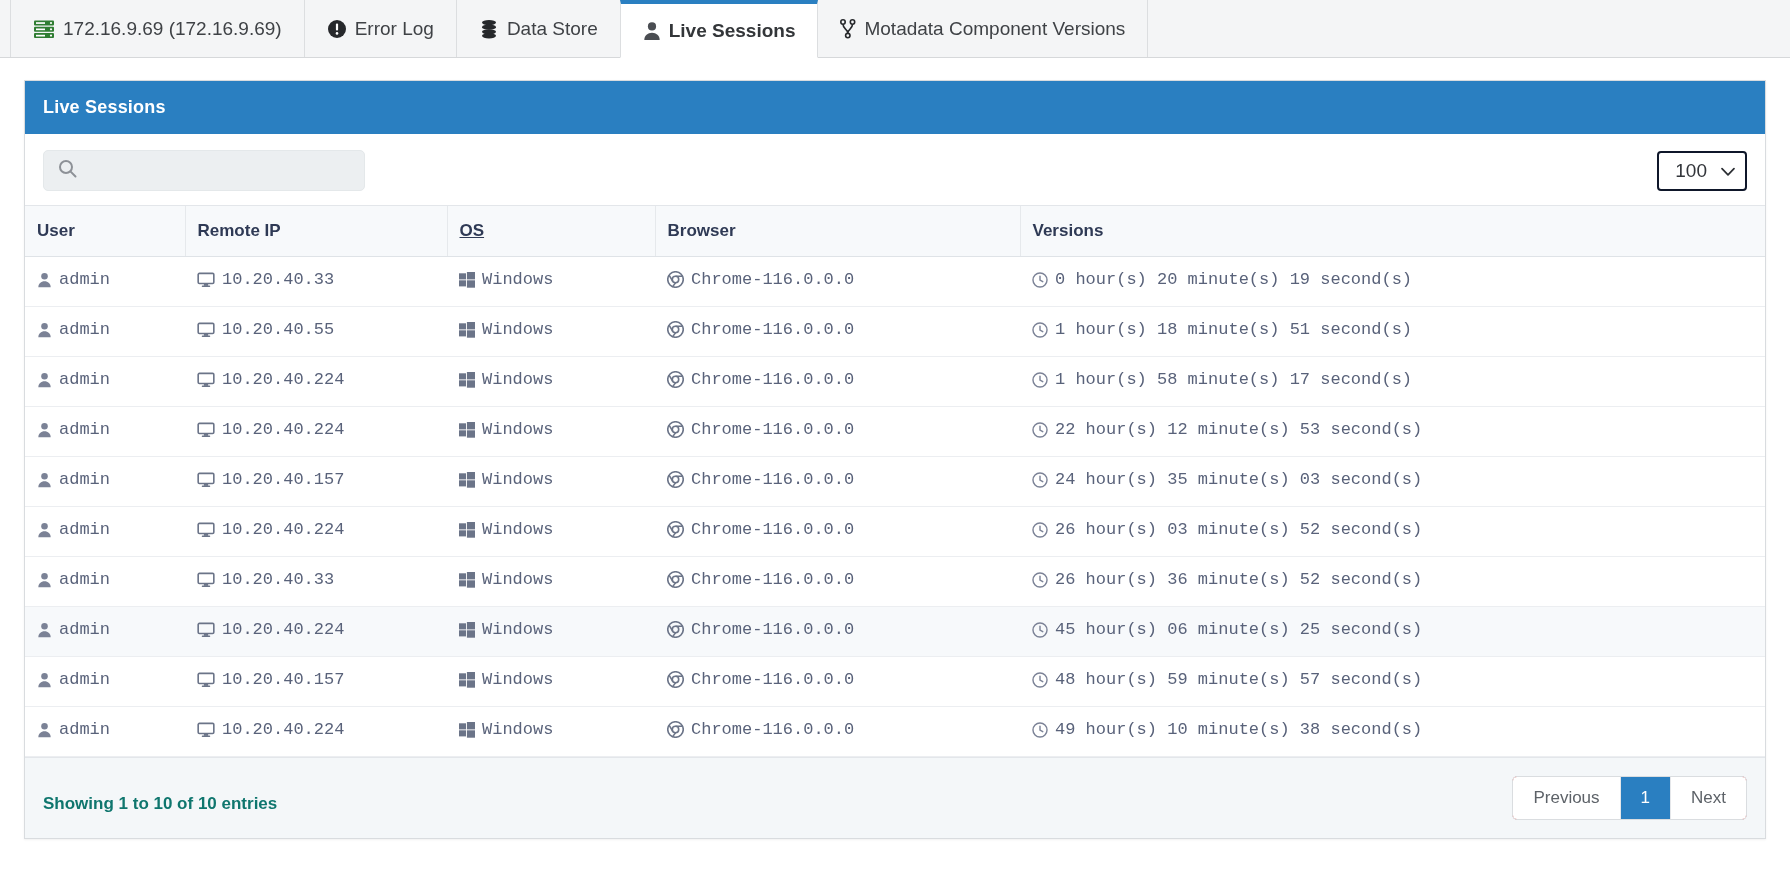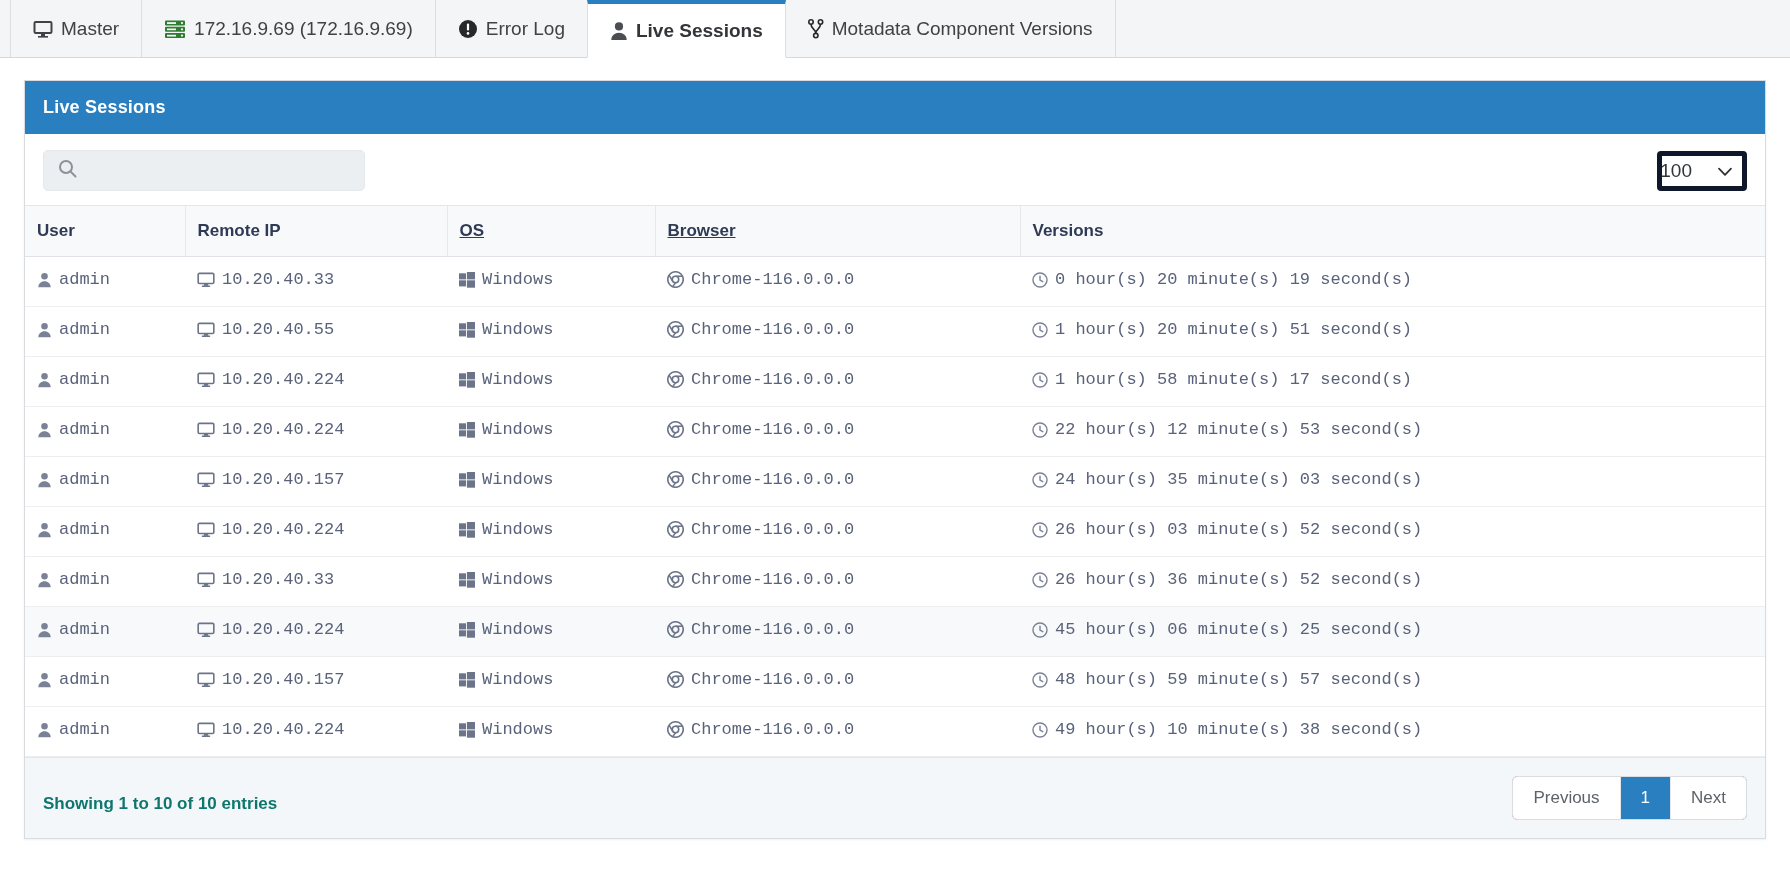--- a/index.html
+++ b/index.html
@@ -88,24 +88,24 @@
     background: transparent;
     font-size: 17px;
     color: #55606e;
     width: 100%;
     font-family: "Liberation Sans", sans-serif;
   }
   .lenselect {
     display: flex;
     align-items: center;
     justify-content: flex-end;
-    gap: 26px;
+    gap: 14px;
     width: 90px;
     height: 40px;
-    border: 5px solid #0f172a;
+    border: 2px solid #0f172a;
     border-radius: 4px;
     background: #ffffff;
     padding: 0 10px 0 14px;
     font-size: 19px;
     color: #32353a;
     cursor: pointer;
   }
 
   
   table.grid { width: 100%; border-collapse: collapse; }
@@ -127,21 +127,21 @@
     border-bottom: 1px solid #eceef1;
     white-space: nowrap;
   }
   table.grid tbody tr.alt td { background: #f7f9fb; }
   .cell { display: inline-flex; align-items: center; gap: 7px; font-family: Liberation Mono, monospace; }
   .cell .ico { display: inline-flex; align-items: center; }
 
   .col-user { width: 160px; }
   .col-ip { width: 262px; }
   .col-os { width: 208px; text-decoration: underline; }
-  .col-browser { width: 365px; text-decoration: underline; }
+  .col-browser { width: 365px; }
 
   
   .panel-foot {
     display: flex;
     align-items: center;
     justify-content: space-between;
     background: #f4f7f9;
     border-top: 1px solid #e3e6ea;
     padding: 18px 18px;
   }
@@ -162,30 +162,20 @@
     border-right: 1px solid #e5e7ea;
   }
   .pager .pg:last-child { border-right: 0; }
   .pager .pg.active { background: #2a7fc1; color: #ffffff; }
 </style>
 </head>
 <body>
 
 <div class="tabbar">
 
-  <div class="tab">
-    <span class="ico">
-      <svg width="20" height="20" viewBox="0 0 20 20">
-          <rect x="1.5" y="3" width="17" height="11" rx="1.2" fill="none" stroke="#3f4246" stroke-width="2"></rect>
-          <rect x="8" y="14.5" width="4" height="3" fill="#3f4246"></rect>
-          <rect x="5" y="17" width="10" height="1.6" fill="#3f4246"></rect>
-        </svg>
-    </span>
-    <span>Master</span>
-  </div>
 
   <div class="tab">
     <span class="ico">
       <svg width="22" height="20" viewBox="0 0 22 20">
           <rect x="1" y="1.5" width="20" height="5" rx="1" fill="#2f7d32"></rect>
           <rect x="1" y="7.8" width="20" height="5" rx="1" fill="#2f7d32"></rect>
           <rect x="1" y="14.1" width="20" height="5" rx="1" fill="#2f7d32"></rect>
           <circle cx="18" cy="4" r="1.1" fill="#ffffff"></circle>
           <circle cx="18" cy="10.3" r="1.1" fill="#ffffff"></circle>
           <circle cx="18" cy="16.6" r="1.1" fill="#ffffff"></circle>
@@ -201,20 +191,31 @@
     <span class="ico">
       <svg width="20" height="20" viewBox="0 0 20 20">
           <circle cx="10" cy="10" r="9" fill="#26282b"></circle>
           <rect x="8.9" y="4.6" width="2.2" height="7" rx="1" fill="#ffffff"></rect>
           <circle cx="10" cy="14.4" r="1.3" fill="#ffffff"></circle>
         </svg>
     </span>
     <span>Error Log</span>
   </div>
 
+  <div class="tab">
+    <span class="ico">
+      <svg width="20" height="20" viewBox="0 0 20 20">
+          <ellipse cx="10" cy="3.6" rx="7" ry="2.6" fill="#26282b"></ellipse>
+          <ellipse cx="10" cy="8.2" rx="7" ry="2.6" fill="#26282b"></ellipse>
+          <ellipse cx="10" cy="12.8" rx="7" ry="2.6" fill="#26282b"></ellipse>
+          <ellipse cx="10" cy="16.8" rx="7" ry="2.6" fill="#26282b"></ellipse>
+        </svg>
+    </span>
+    <span>Data Store</span>
+  </div>
 
   <div class="tab active">
     <span class="ico">
       <svg width="18" height="20" viewBox="0 0 18 20">
           <circle cx="9" cy="5.4" r="4.1" fill="#4a4d52"></circle>
           <path d="M1.3 19c0-4.3 3.4-7.3 7.7-7.3s7.7 3 7.7 7.3z" fill="#4a4d52"></path>
         </svg>
     </span>
     <span>Live Sessions</span>
   </div>
@@ -367,21 +368,21 @@
                   </span>
                   <span>Chrome-116.0.0.0</span>
                 </span></td>
     <td><span class="cell">
                   <span class="ico">
                     <svg width="16" height="16" viewBox="0 0 18 18">
                       <circle cx="9" cy="9" r="7.9" fill="none" stroke="#7b8296" stroke-width="1.6"></circle>
                       <path d="M9 4.6V9l3.1 1.9" fill="none" stroke="#7b8296" stroke-width="1.6" stroke-linecap="round"></path>
                     </svg>
                   </span>
-                  <span>1 hour(s) 20 minute(s) 51 second(s)</span>
+                  <span>1 hour(s) 18 minute(s) 51 second(s)</span>
                 </span></td>
   </tr>
   <tr class="">
     <td><span class="cell">
                   <span class="ico">
                     <svg width="15" height="16" viewBox="0 0 18 20">
                       <circle cx="9" cy="5.4" r="4.1" fill="#7b8296"></circle>
                       <path d="M1.3 19c0-4.3 3.4-7.3 7.7-7.3s7.7 3 7.7 7.3z" fill="#7b8296"></path>
                     </svg>
                   </span>

